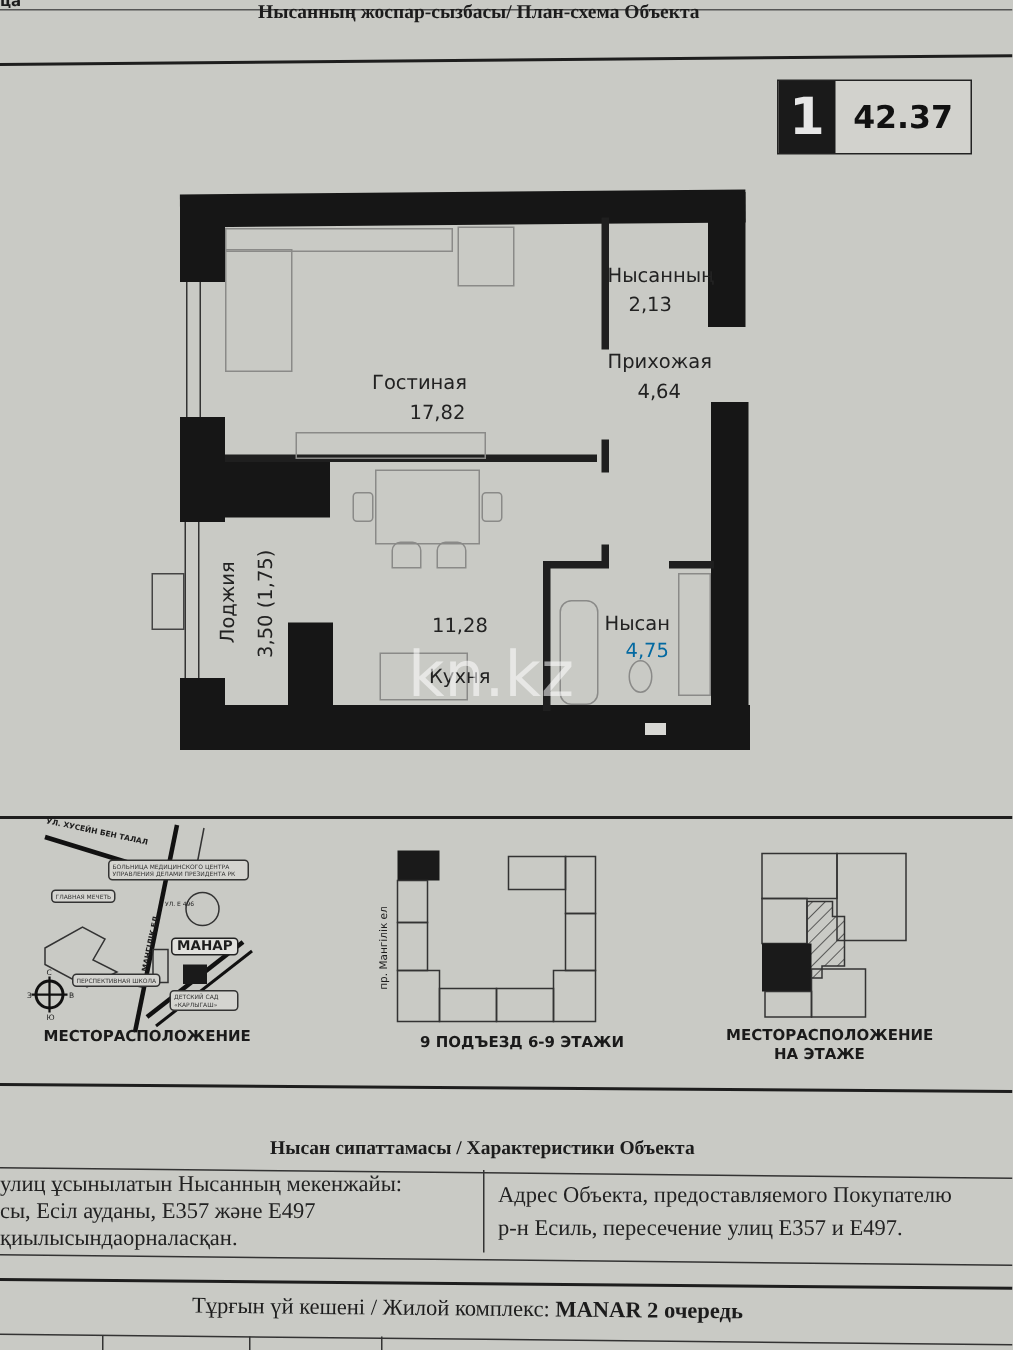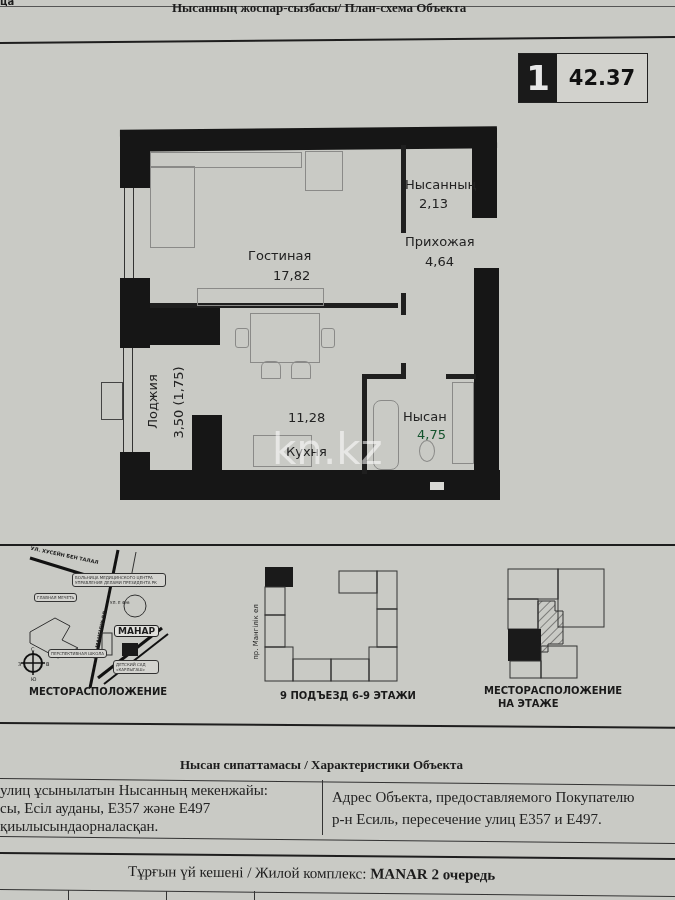--- a/index.html
+++ b/index.html
@@ -75,21 +75,21 @@
 
   <div class="room-label" style="left:248px;top:248px;">Гостиная</div>
   <div class="room-label" style="left:273px;top:268px;">17,82</div>
   <div class="room-label" style="left:405px;top:177px;">Нысанның</div>
   <div class="room-label" style="left:419px;top:196px;">2,13</div>
   <div class="room-label" style="left:405px;top:234px;">Прихожая</div>
   <div class="room-label" style="left:425px;top:254px;">4,64</div>
   <div class="room-label" style="left:286px;top:400px;margin-top:44px;">Кухня</div>
   <div class="room-label" style="left:288px;top:410px;">11,28</div>
   <div class="room-label" style="left:403px;top:409px;">Нысан</div>
-  <div class="room-label" style="left:417px;top:427px;color:#14532d;">4,75</div>
+  <div class="room-label" style="left:417px;top:427px;color:#0369a1;">4,75</div>
   <div class="room-label" style="left:125px;top:394px;transform:rotate(-90deg);">Лоджия</div>
   <div class="abs" style="left:142px;top:395px;transform:rotate(-90deg);white-space:nowrap;font-family:'DejaVu Sans',sans-serif;font-size:13px;color:#222;">
     <span>3,50</span>
     <span>(1,75)</span>
   </div>
   <div class="watermark" style="left:272px;top:425px;">kn.kz</div>
 </div>
 
 <div class="hline" style="left:0;top:544px;width:675px;"></div>
 
@@ -149,21 +149,21 @@
     </defs>
     <rect x="8" y="3" width="50" height="30" fill="none" stroke="#333"></rect>
     <rect x="58" y="3" width="46" height="58" fill="none" stroke="#333"></rect>
     <rect x="8" y="33" width="30" height="30" fill="none" stroke="#333"></rect>
     <polygon points="38,35 55,35 55,45 63,45 63,78 48,78 48,86 38,86" fill="url(#hatch)" stroke="#333"></polygon>
     <rect x="8" y="63" width="33" height="32" fill="#1a1a1a"></rect>
     <rect x="41" y="80" width="36" height="32" fill="none" stroke="#333"></rect>
     <rect x="10" y="95" width="31" height="17" fill="none" stroke="#333"></rect>
   </svg>
   <div class="map-label" style="left:484px;top:685px;">МЕСТОРАСПОЛОЖЕНИЕ</div>
-  <div class="map-label" style="left:498px;top:698px;">НА ЭТАЖЕ</div>
+  <div class="map-label" style="left:516px;top:698px;">НА ЭТАЖЕ</div>
 </div>
 
 <div class="hline" style="left:0;top:722px;width:675px;transform:rotate(0.4deg);transform-origin:left;"></div>
 
 <div class="abs serif-title" style="left:180px;top:757px;">Нысан сипаттамасы / Характеристики Объекта</div>
 <div class="thin" style="left:0;top:778px;width:675px;transform:rotate(0.6deg);transform-origin:left;"></div>
 <div class="abs" style="left:322px;top:780px;width:1px;height:55px;background:#333;"></div>
 <div class="cell-text" style="left:0;top:781px;">улиц ұсынылатын Нысанның мекенжайы:</div>
 <div class="cell-text" style="left:0;top:799px;">сы, Есіл ауданы, Е357 және Е497</div>
 <div class="cell-text" style="left:0;top:817px;">қиылысындаорналасқан.</div>

